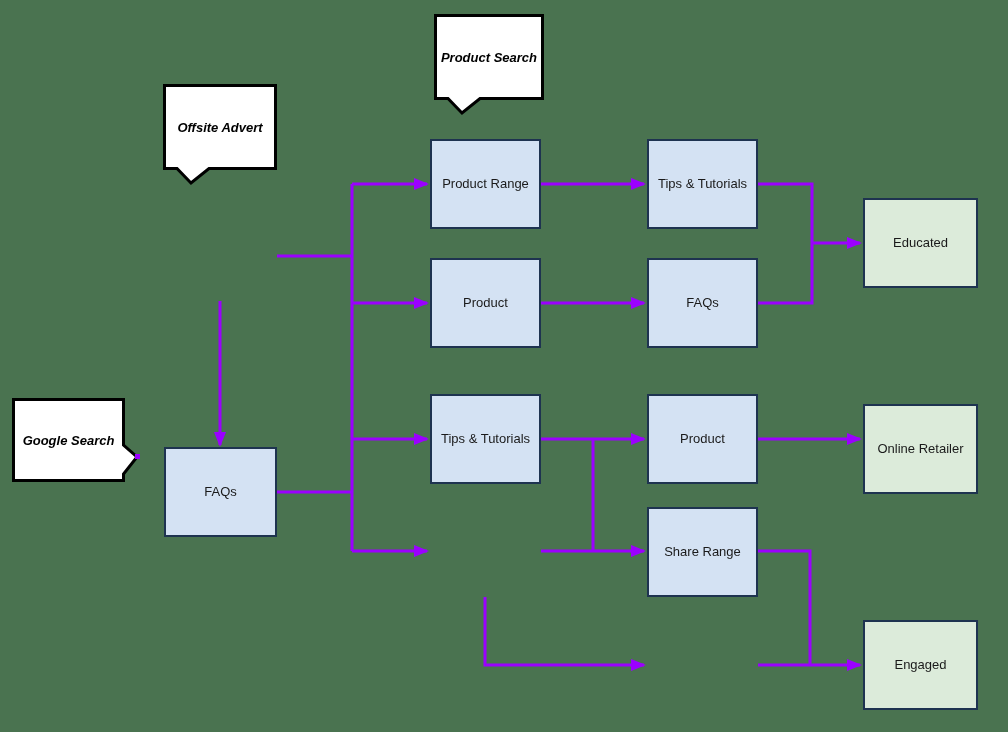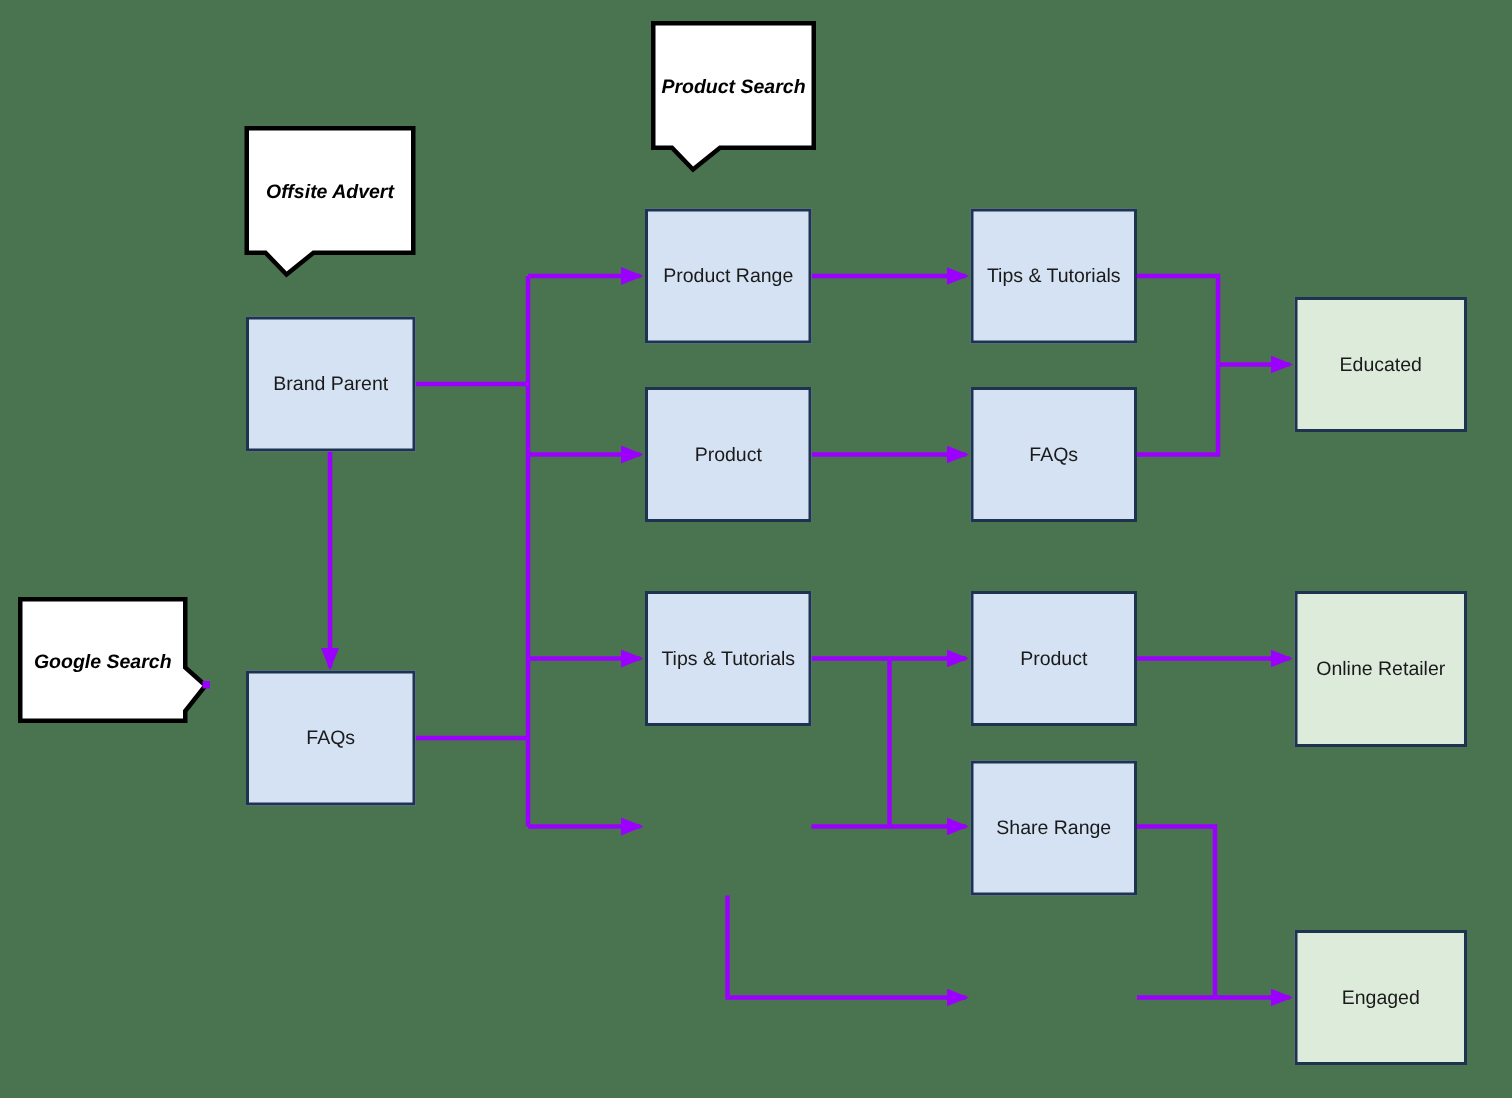--- a/index.html
+++ b/index.html
@@ -54,23 +54,20 @@
       <polyline points="812,243 860,243" fill="none" stroke="#9B00FF" stroke-width="3" marker-end="url(#arrow)"></polyline>
       <polyline points="541,439 644,439" fill="none" stroke="#9B00FF" stroke-width="3" marker-end="url(#arrow)"></polyline>
       <polyline points="541,551 644,551" fill="none" stroke="#9B00FF" stroke-width="3" marker-end="url(#arrow)"></polyline>
       <polyline points="593,439 593,551" fill="none" stroke="#9B00FF" stroke-width="3"></polyline>
       <polyline points="758,439 860,439" fill="none" stroke="#9B00FF" stroke-width="3" marker-end="url(#arrow)"></polyline>
       <polyline points="758,551 810,551 810,665" fill="none" stroke="#9B00FF" stroke-width="3"></polyline>
       <polyline points="485,597 485,665 644,665" fill="none" stroke="#9B00FF" stroke-width="3" marker-end="url(#arrow)"></polyline>
       <polyline points="758,665 860,665" fill="none" stroke="#9B00FF" stroke-width="3" marker-end="url(#arrow)"></polyline>
     </svg>
 
-  <div class="node blue" style="left:164px;top:211px;width:113px;height:90px">
-      <span>Brand Parent</span>
-    </div>
   <div class="node blue" style="left:164px;top:447px;width:113px;height:90px">
       <span>FAQs</span>
     </div>
   <div class="node blue" style="left:430px;top:139px;width:111px;height:90px">
       <span>Product Range</span>
     </div>
   <div class="node blue" style="left:430px;top:258px;width:111px;height:90px">
       <span>Product</span>
     </div>
   <div class="node blue" style="left:430px;top:394px;width:111px;height:90px">
@@ -85,21 +82,21 @@
   <div class="node blue" style="left:647px;top:394px;width:111px;height:90px">
       <span>Product</span>
     </div>
   <div class="node blue" style="left:647px;top:507px;width:111px;height:90px">
       <span>Share Range</span>
     </div>
 
   <div class="node green" style="left:863px;top:198px;width:115px;height:90px">
       <span>Educated</span>
     </div>
-  <div class="node green" style="left:863px;top:394px;width:115px;height:104px">
+  <div class="node green" style="left:863px;top:404px;width:115px;height:90px">
       <span>Online Retailer</span>
     </div>
   <div class="node green" style="left:863px;top:620px;width:115px;height:90px">
       <span>Engaged</span>
     </div>
 
   <div class="callout" style="left:434px;top:14px;width:110px;height:86px">
     <svg class="cshape" width="110" height="86">
         <path d="M 1.5 1.5 L 108.5 1.5 L 108.5 84.5 L 46 84.5 L 28 99 L 14 84.5 L 1.5 84.5 Z" fill="#FFFFFF" stroke="#000000" stroke-width="3" stroke-linejoin="miter"></path>
       </svg>

